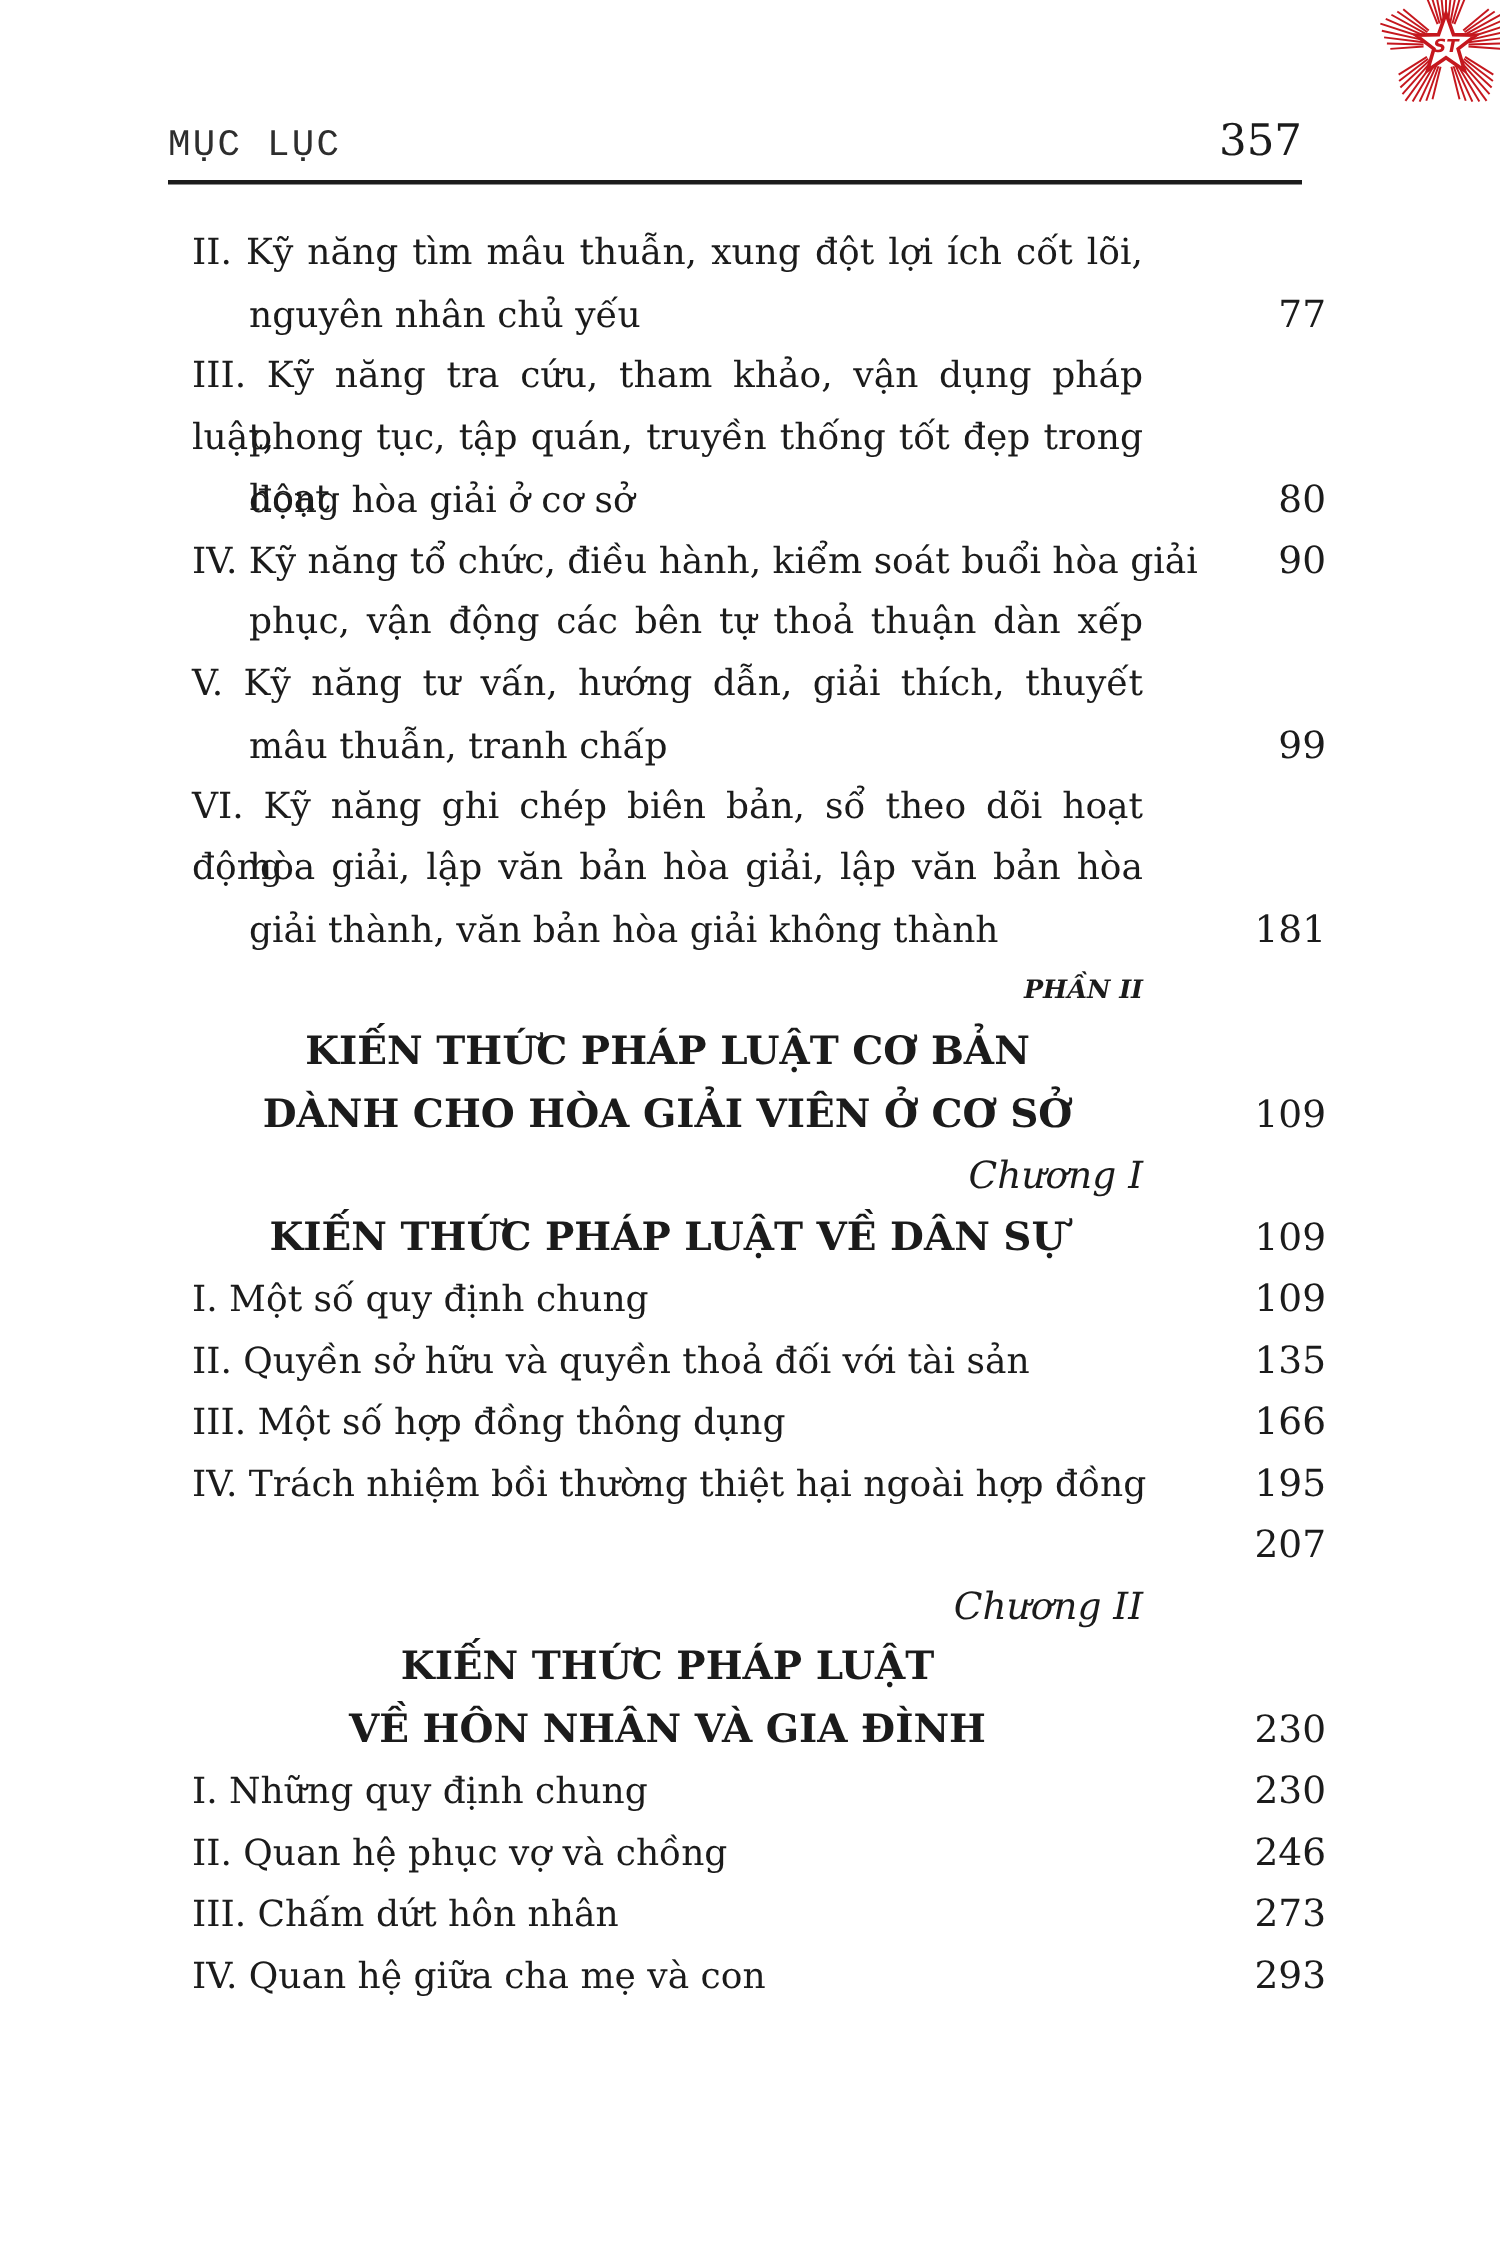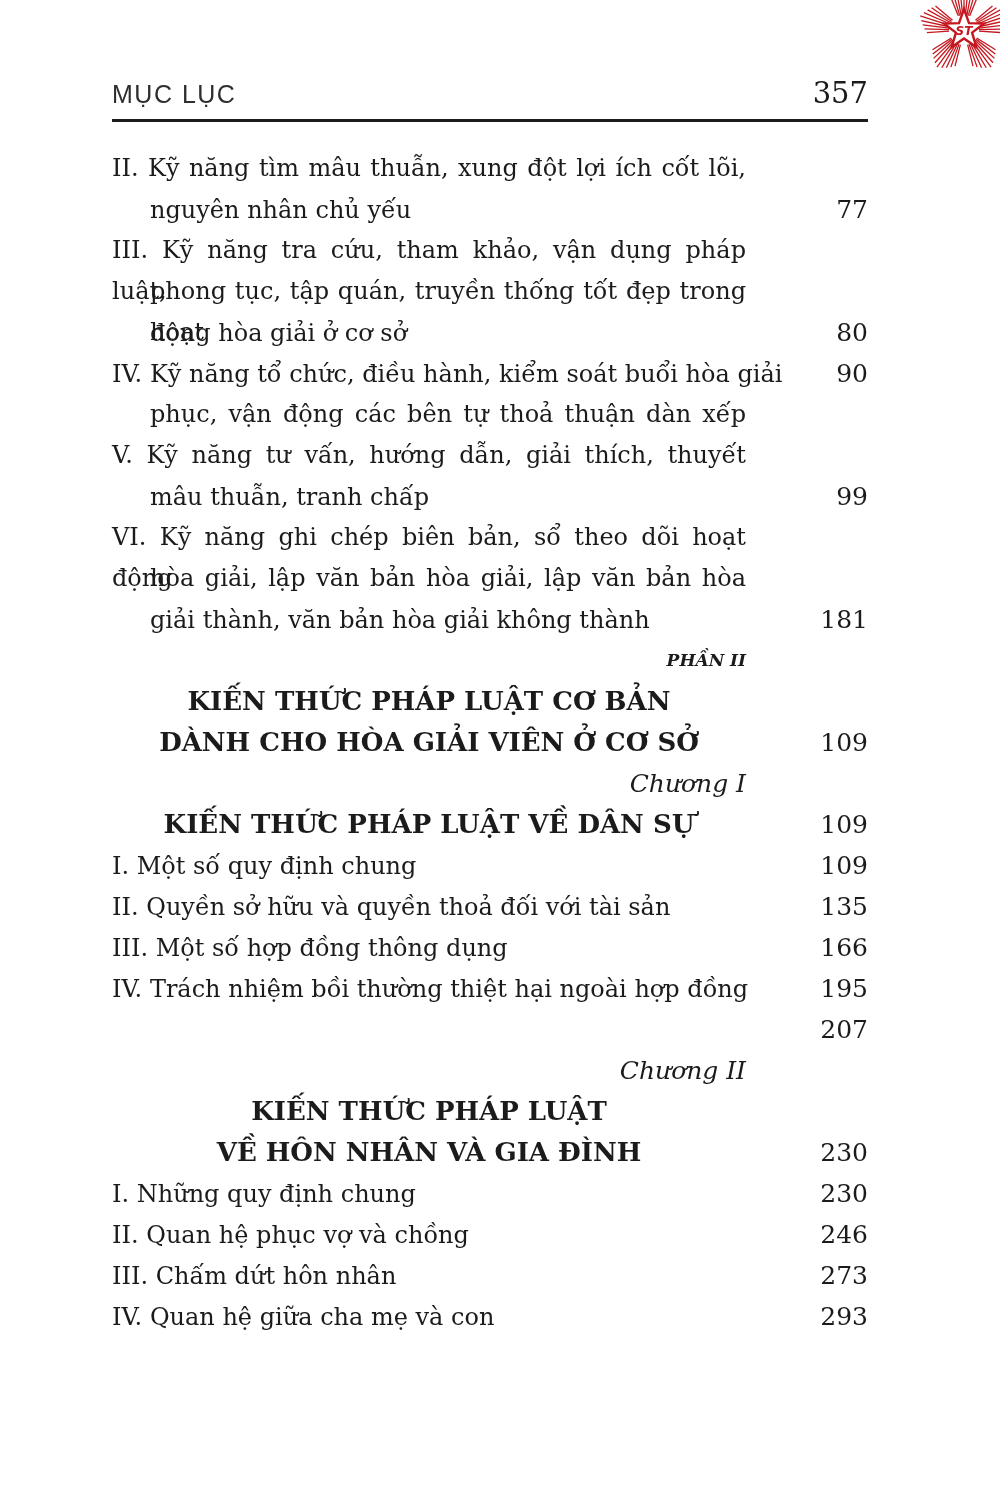--- a/index.html
+++ b/index.html
@@ -35,35 +35,35 @@
     top: 76px;
     left: 112px;
     width: 756px;
     border-bottom: 3px solid #1c1c1c;
     padding-bottom: 9px;
     display: flex;
     align-items: baseline;
     justify-content: space-between;
   }
   .header-title {
-    font-family: Liberation Sans, sans-serif;
+    font-family: Liberation Mono, monospace;
     font-size: 25px;
     font-weight: 400;
     letter-spacing: 1.5px;
     color: #2e2e2e;
   }
   .header-pageno {
     font-size: 29px;
     color: #1b1b1b;
   }
   
   .toc {
     position: absolute;
     top: 148px;
-    left: 112px;
+    left: 128px;
     width: 756px;
   }
   .toc-line {
     display: flex;
     align-items: baseline;
     height: 41px;
     line-height: 41px;
     font-size: 24px;
   }
   .toc-line .t {

